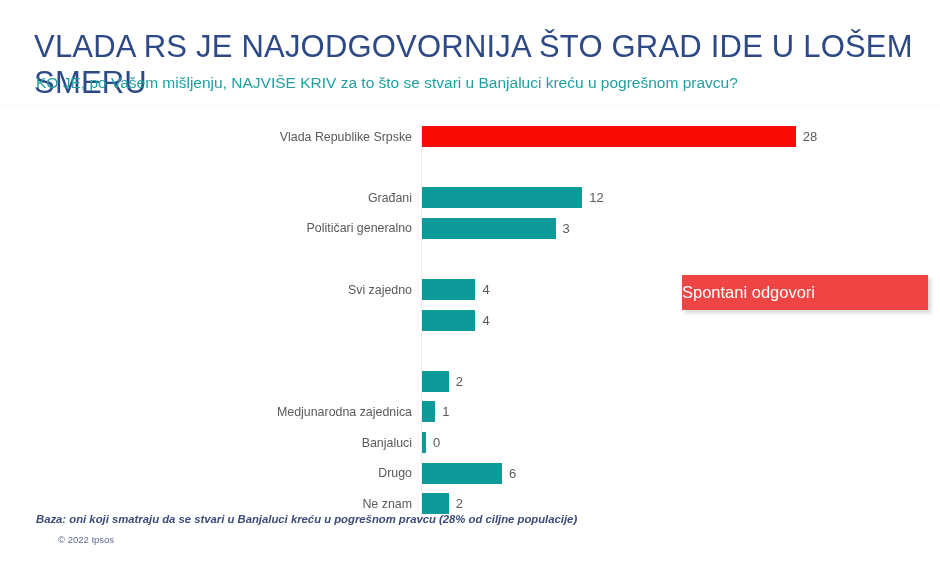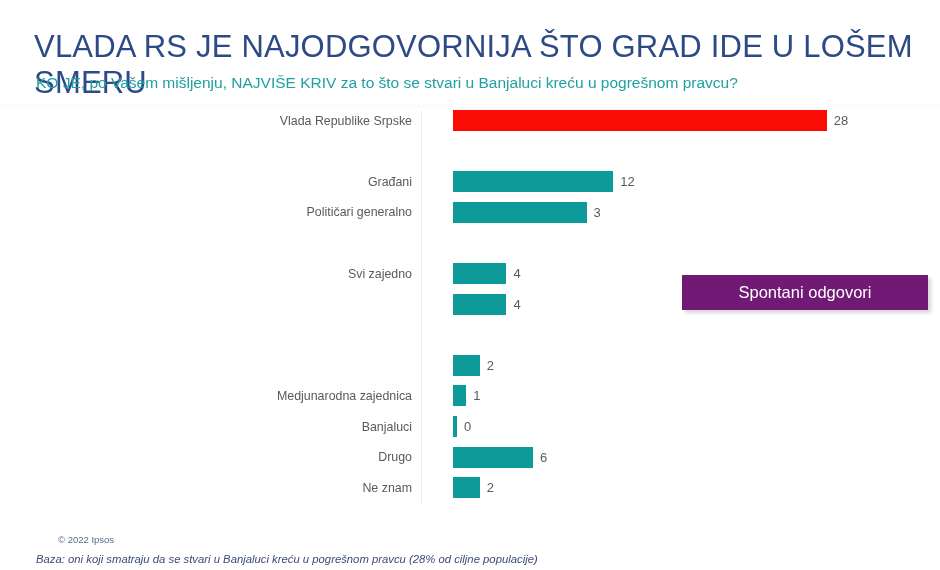--- a/index.html
+++ b/index.html
@@ -50,21 +50,21 @@
     top: 104px;
     width: 940px;
     height: 4px;
     background: #fcfcfd;
   }
 
   
   .chart {
     position: absolute;
     left: 0;
-    top: 108px;
+    top: 124px;
     width: 896px;
     height: 400px;
   }
   .axis-line {
     position: absolute;
     left: 421px;
     top: 2px;
     width: 1px;
     height: 394px;
     background: #ededef;
@@ -87,21 +87,20 @@
     line-height: 14px;
     white-space: nowrap;
     overflow: visible;
   }
   .bar-wrap {
     position: absolute;
     left: 422px;
     height: 21px;
     display: flex;
     align-items: flex-start;
-    margin-left: 31px;
   }
   .bar {
     height: 21px;
     background: #0f9a9a;
   }
   .bar.highlight {
     background: #f90c05;
   }
   .bar-value {
     margin-left: 7px;
@@ -111,40 +110,38 @@
     white-space: nowrap;
   }
 
   
   .callout {
     position: absolute;
     left: 682px;
     top: 275px;
     width: 246px;
     height: 35px;
-    background: #701a75;
+    background: #ef4444;
     color: #ffffff;
     font-size: 16.5px;
     display: flex;
     align-items: center;
-    justify-content: center;
     box-shadow: 3px 3px 4px rgba(0,0,0,0.16);
   }
 
   
   .basenote {
     position: absolute;
     left: 36px;
     top: 513px;
     color: #3d4b7a;
     font-size: 11.3px;
     font-style: italic;
-    font-weight: normal;
-    white-space: nowrap;
-    margin-top: 40px;
+    font-weight: bold;
+    white-space: nowrap;
   }
   .copyright {
     position: absolute;
     left: 58px;
     top: 534px;
     color: #5c6890;
     font-size: 9.5px;
     white-space: nowrap;
   }
 </style>

